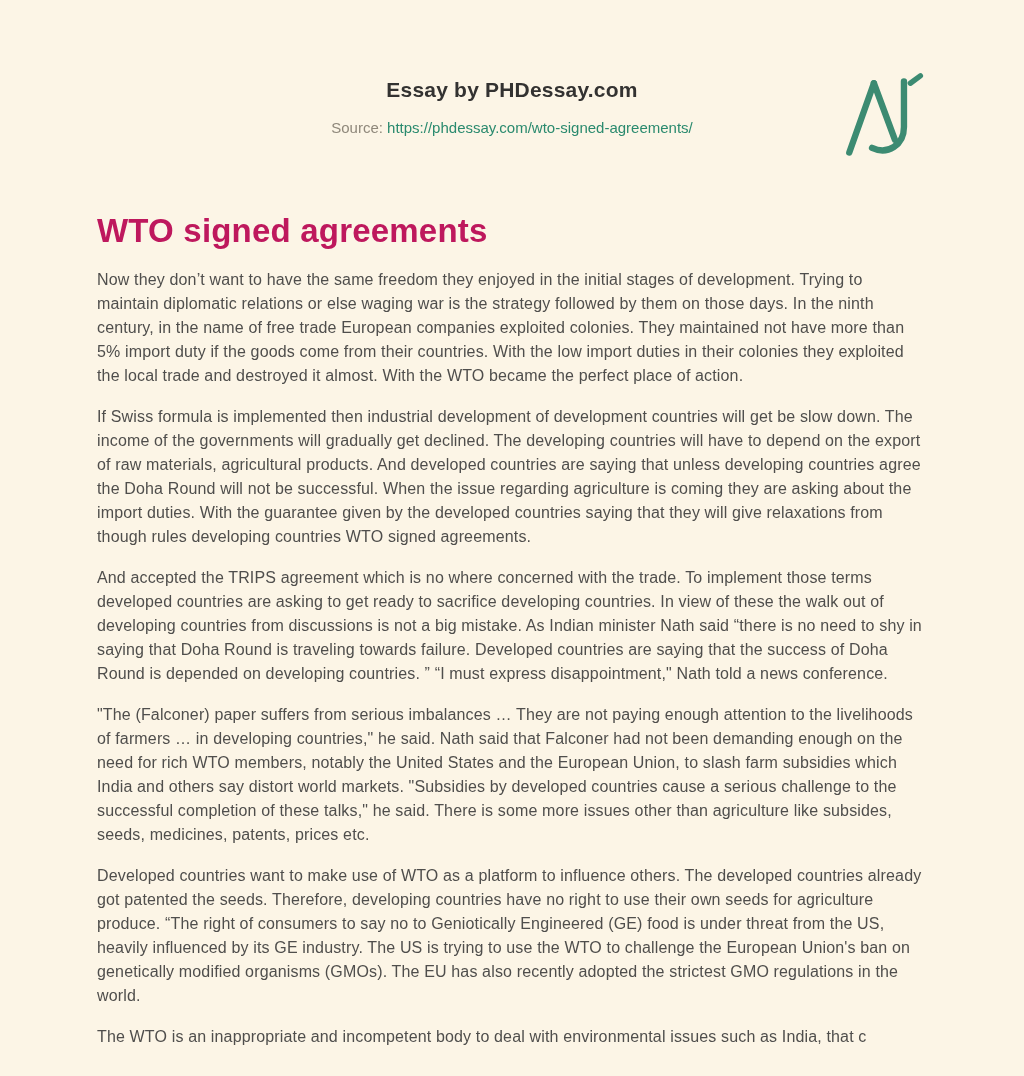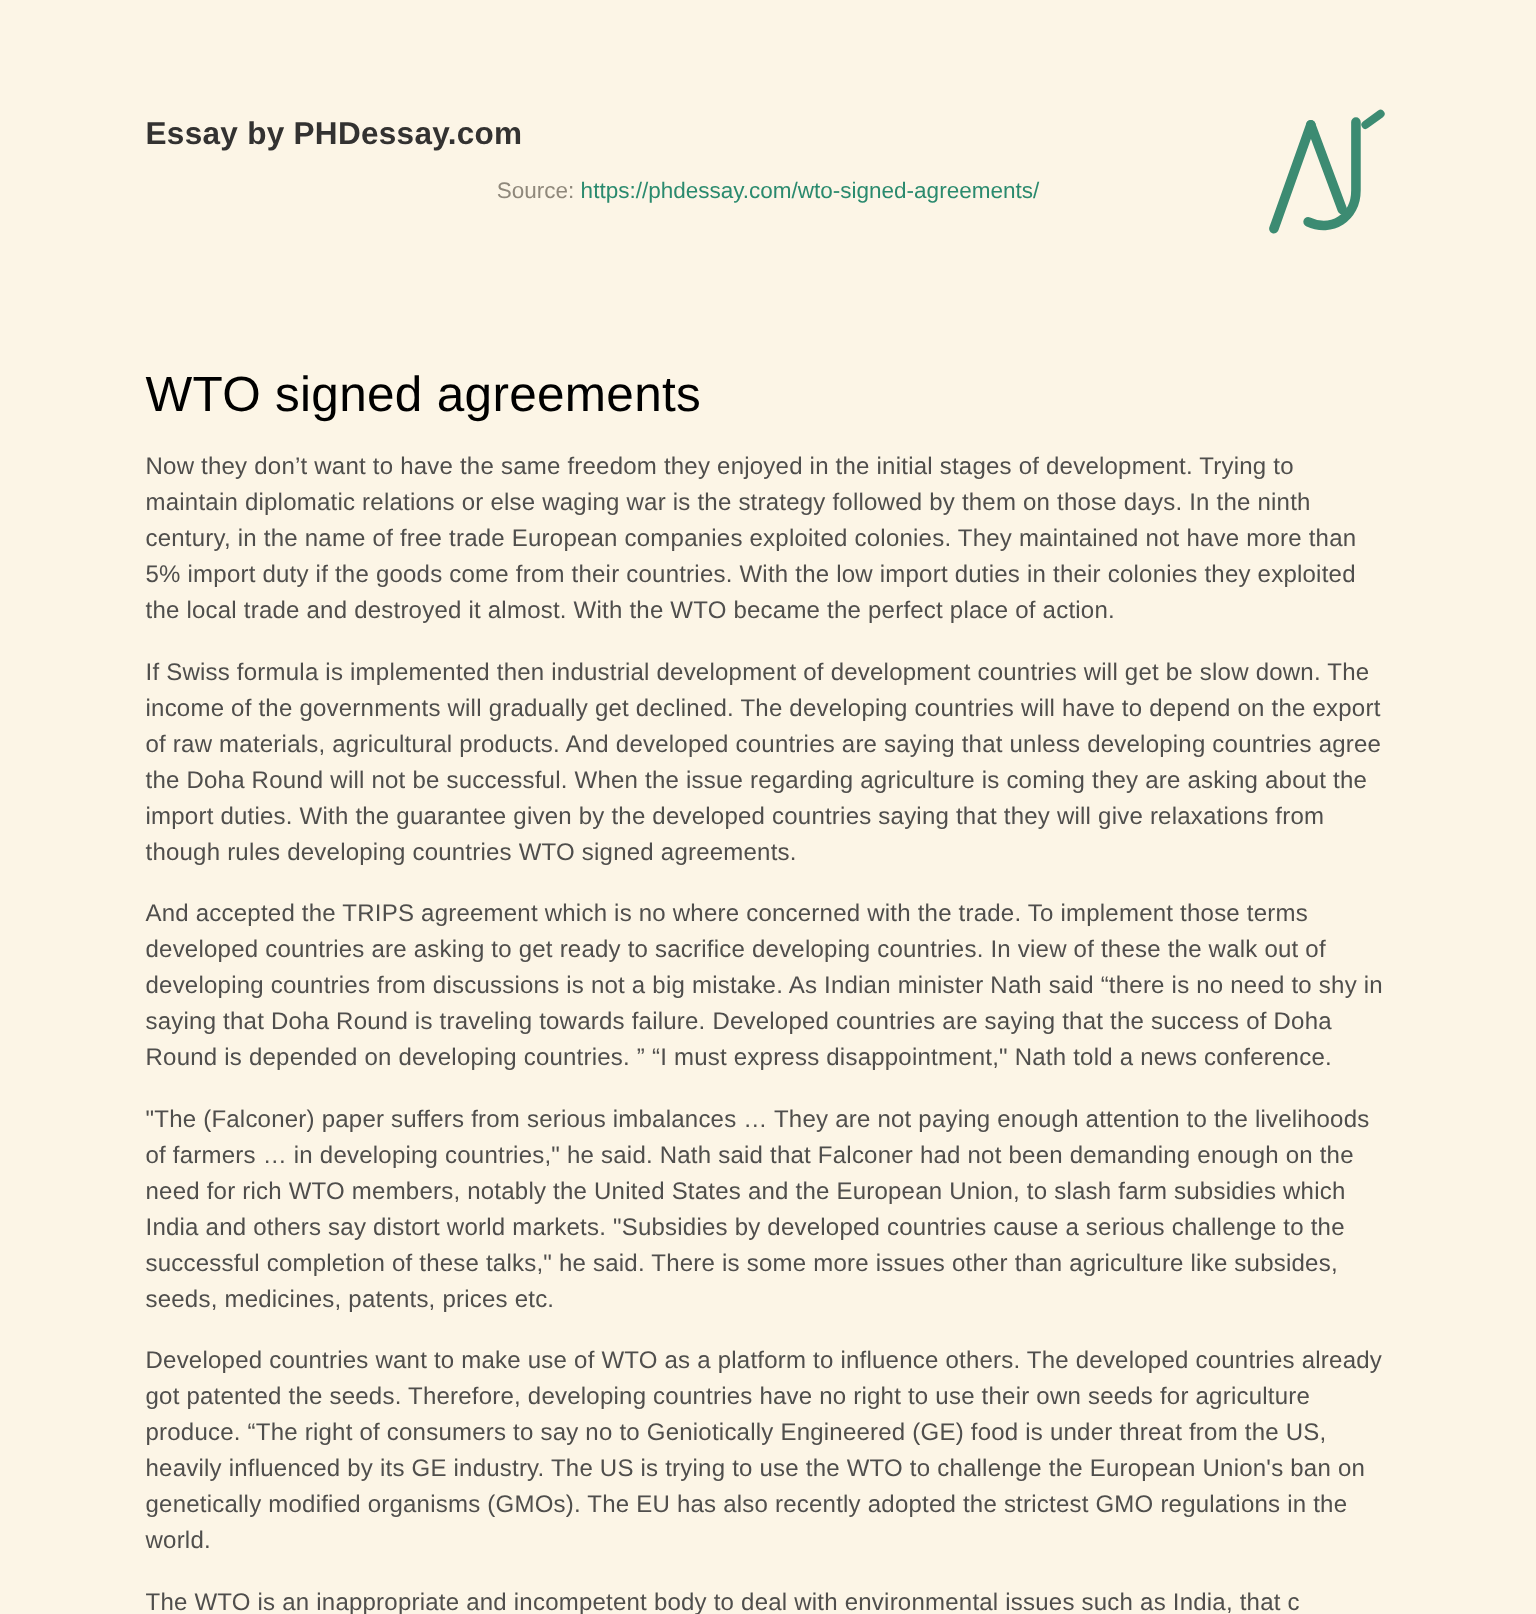--- a/index.html
+++ b/index.html
@@ -21,20 +21,21 @@
     width: 1024px;
     height: 1076px;
     padding: 78px 97px 0 97px;
   }
 
   .byline {
     font-size: 21px;
     font-weight: 700;
     color: #333231;
     letter-spacing: 0.2px;
+    text-align: center;
   }
 
   .source-line {
     margin-top: 17px;
     font-size: 15px;
     color: #8f887b;
     text-align: center;
   }
 
   .source-link {
@@ -45,24 +46,24 @@
 
   .logo {
     position: absolute;
     top: 70px;
     right: 100px;
     width: 82px;
     height: 92px;
   }
 
   .article-title {
-    margin-top: 108px;
+    margin-top: 76px;
     font-size: 33px;
-    font-weight: 400;
-    color: #000000;
+    font-weight: 700;
+    color: #be185d;
     letter-spacing: 0.2px;
   }
 
   .content {
     margin-top: 18px;
   }
 
   .content p {
     font-size: 16px;
     line-height: 24px;

